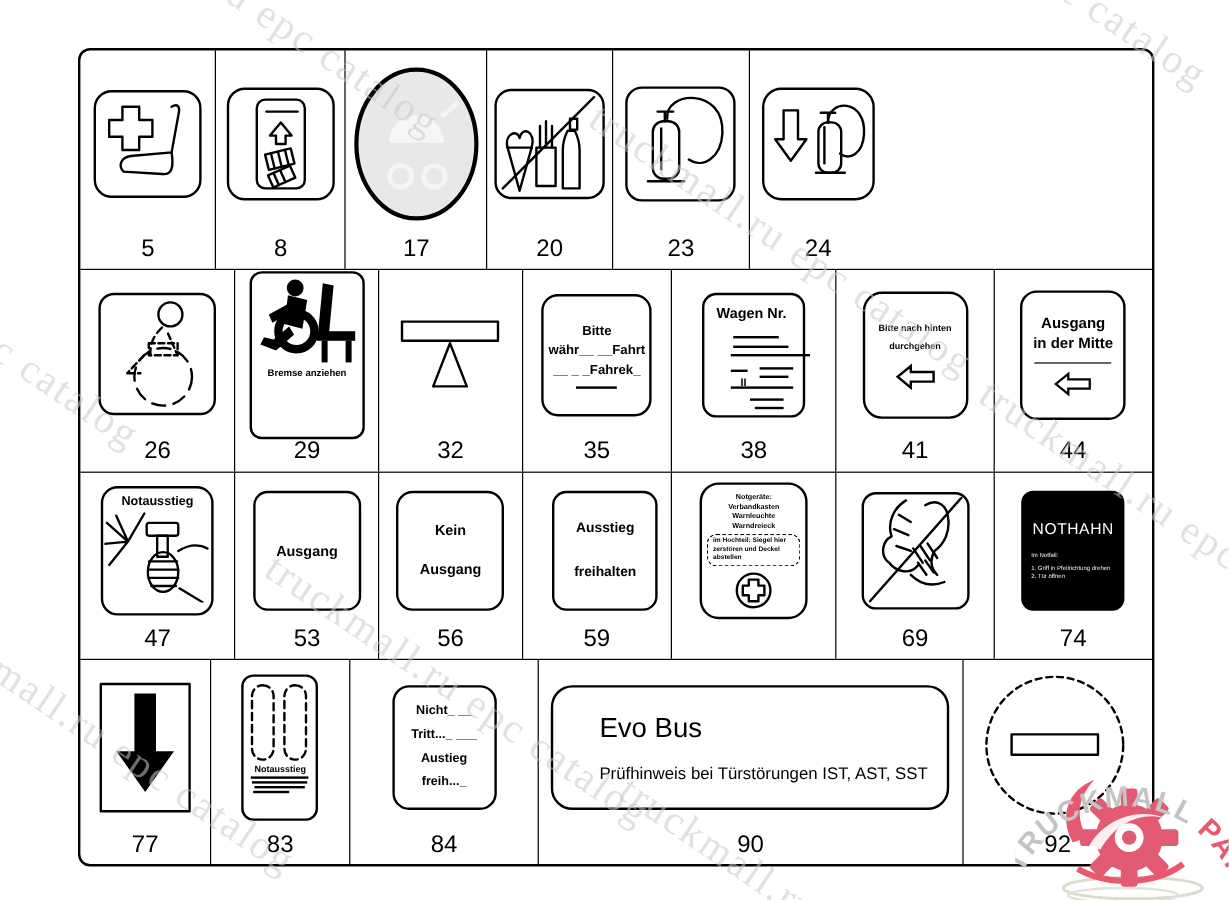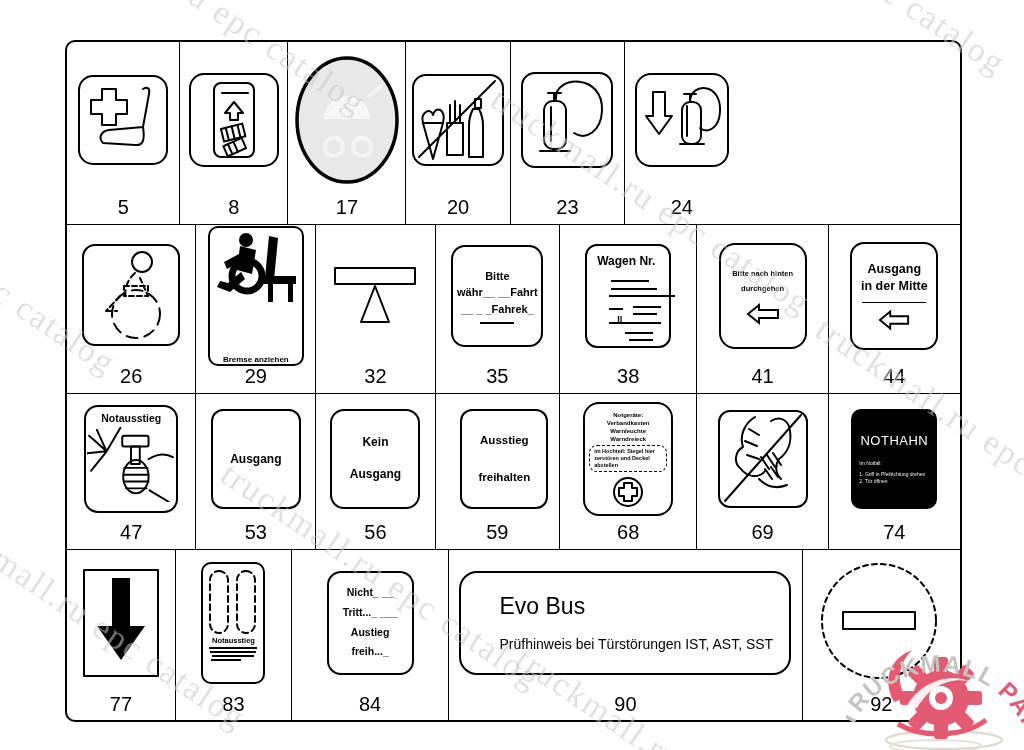--- a/index.html
+++ b/index.html
@@ -179,21 +179,21 @@
           <path class="ln" d="M55,31 C46,39 44,49 46,58" stroke-dasharray="6,4"></path>
           <path class="ln" d="M44,44 h24 v10 h-24 z" stroke-dasharray="5,3"></path>
           <path class="ln" d="M40,54 l-14,15 M26,69 h11" stroke-dasharray="6,3"></path>
           <path class="ln" d="M60,36 l8,18" stroke-dasharray="5,3"></path>
           <circle class="ln" cx="56" cy="72" r="24" stroke-width="2.5" stroke-dasharray="11,7"></circle>
         </svg>
         <div class="num">26</div>
       </div>
 
       <div class="cell" style="flex-basis:13.4%">
-        <div class="sg" style="width:96px;height:140px;border-radius:10px;justify-content:space-between">
+        <div class="sg" style="width:96px;height:140px;border-radius:10px;justify-content:flex-start">
           <svg width="90" height="78" viewBox="0 0 90 78">
             <circle class="fb" cx="35" cy="12" r="7"></circle>
             <path class="fb" d="M29,18 L45,22 L41,46 L26,42 Z"></path>
             <path class="fb" d="M28,26 l-15,8 3,7 15,-8 z"></path>
             <path class="fb" d="M30,44 l-13,11 -8,-2 -3,6 13,5 15,-13 z"></path>
             <circle cx="36" cy="48" r="15" fill="none" stroke="#000" stroke-width="7"></circle>
             <path class="fb" d="M58,8 l9,2 -4,42 -9,-2 z"></path>
             <rect class="fb" x="53" y="48" width="32" height="8"></rect>
             <rect class="fb" x="57" y="56" width="5" height="18"></rect>
             <rect class="fb" x="77" y="56" width="5" height="18"></rect>
@@ -314,21 +314,20 @@
           <div class="bx">
             <div>im Hochteil: Siegel hier</div>
             <div>zerstören und Deckel</div>
             <div>abstellen</div>
           </div>
           <svg width="34" height="34" viewBox="0 0 34 34" style="margin-top:3px">
             <circle class="ln" cx="17" cy="17" r="14"></circle>
             <path class="ln" d="M13,8 h8 v5 h5 v8 h-5 v5 h-8 v-5 h-5 v-8 h5 z" stroke-width="1.6"></path>
           </svg>
         </div>
-        <div class="num">68</div>
       </div>
 
       <div class="cell" style="flex-basis:14.7%">
         <svg width="96" height="104" viewBox="0 0 96 104">
           <rect class="ln" x="4" y="4" width="88" height="96" rx="11" stroke-width="2.5"></rect>
           <path class="ln" d="M40,10 C30,16 24,28 28,40 C20,44 18,56 26,62 C32,70 44,72 50,64"></path>
           <path class="ln" d="M34,22 l10,6 M30,34 l12,5 M32,48 l12,4"></path>
           <path class="ln" d="M56,14 C66,8 74,14 75,24 C77,36 72,46 64,52 C60,58 60,66 66,72"></path>
           <path class="ln" d="M46,50 l8,12 M52,48 l8,12 M58,46 l8,12 M50,62 l7,10 M56,60 l7,10"></path>
           <path class="ln" d="M44,72 C52,80 62,82 72,78"></path>

